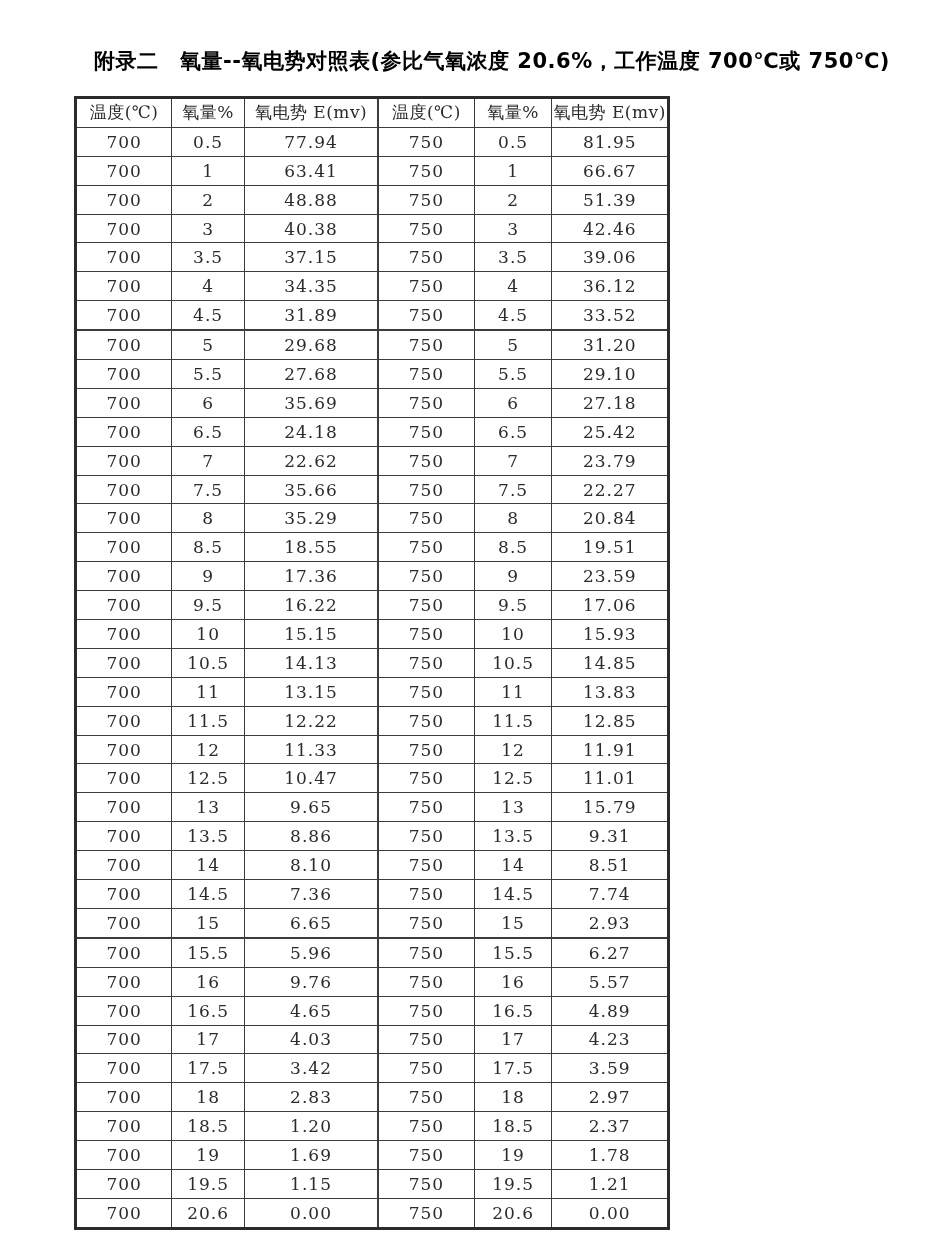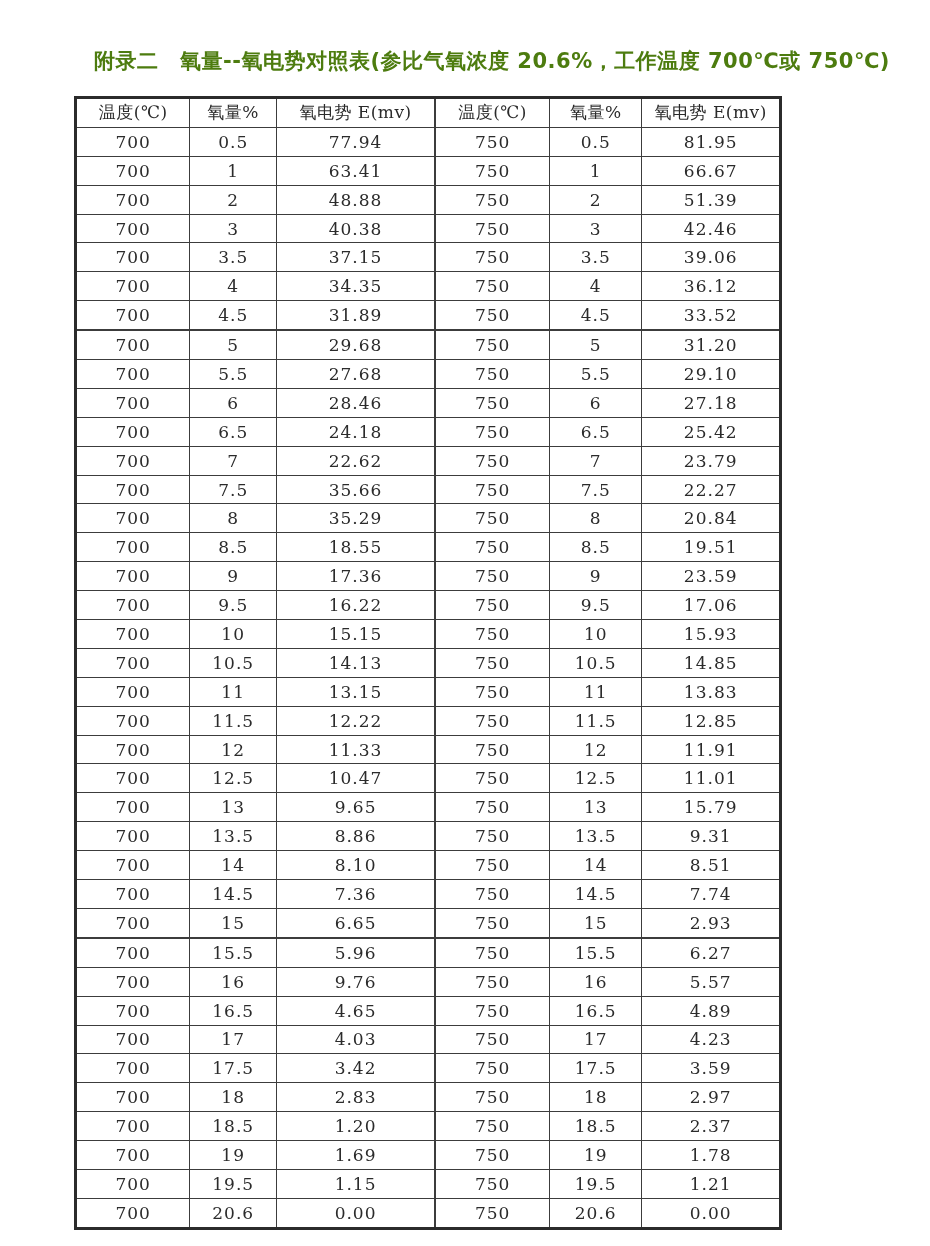--- a/index.html
+++ b/index.html
@@ -16,29 +16,29 @@
     font-family: "DejaVu Serif", serif;
   }
   .title {
     position: absolute;
     left: 94px;
     top: 47px;
     margin: 0;
     font-family: "DejaVu Sans", sans-serif;
     font-weight: bold;
     font-size: 21px;
-    color: #4d7c0f;
+    color: #000000;
     letter-spacing: 0.5px;
     white-space: nowrap;
   }
   table.data-table {
     position: absolute;
     left: 74px;
     top: 96px;
-    width: 708px;
+    width: 596px;
     border-collapse: collapse;
     table-layout: fixed;
     border: 3px solid #2b2b2b;
   }
   .data-table th,
   .data-table td {
     border: 1.4px solid #3c3c3c;
     height: 27.9px;
     padding: 0;
     text-align: center;
@@ -159,21 +159,21 @@
           <td>700</td>
           <td>5.5</td>
           <td>27.68</td>
           <td>750</td>
           <td>5.5</td>
           <td>29.10</td>
         </tr>
         <tr>
           <td>700</td>
           <td>6</td>
-          <td>28.46</td>
+          <td>35.69</td>
           <td>750</td>
           <td>6</td>
           <td>27.18</td>
         </tr>
         <tr>
           <td>700</td>
           <td>6.5</td>
           <td>24.18</td>
           <td>750</td>
           <td>6.5</td>

